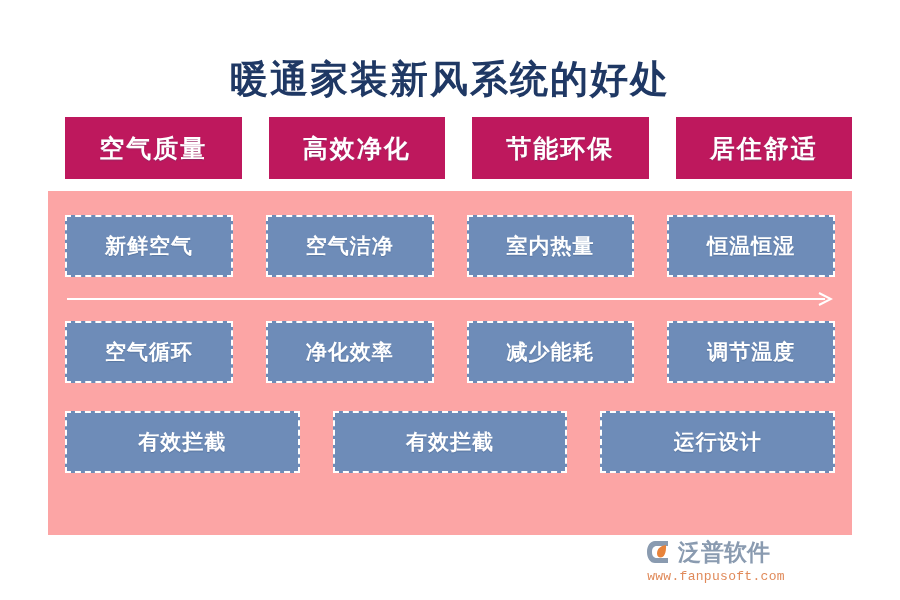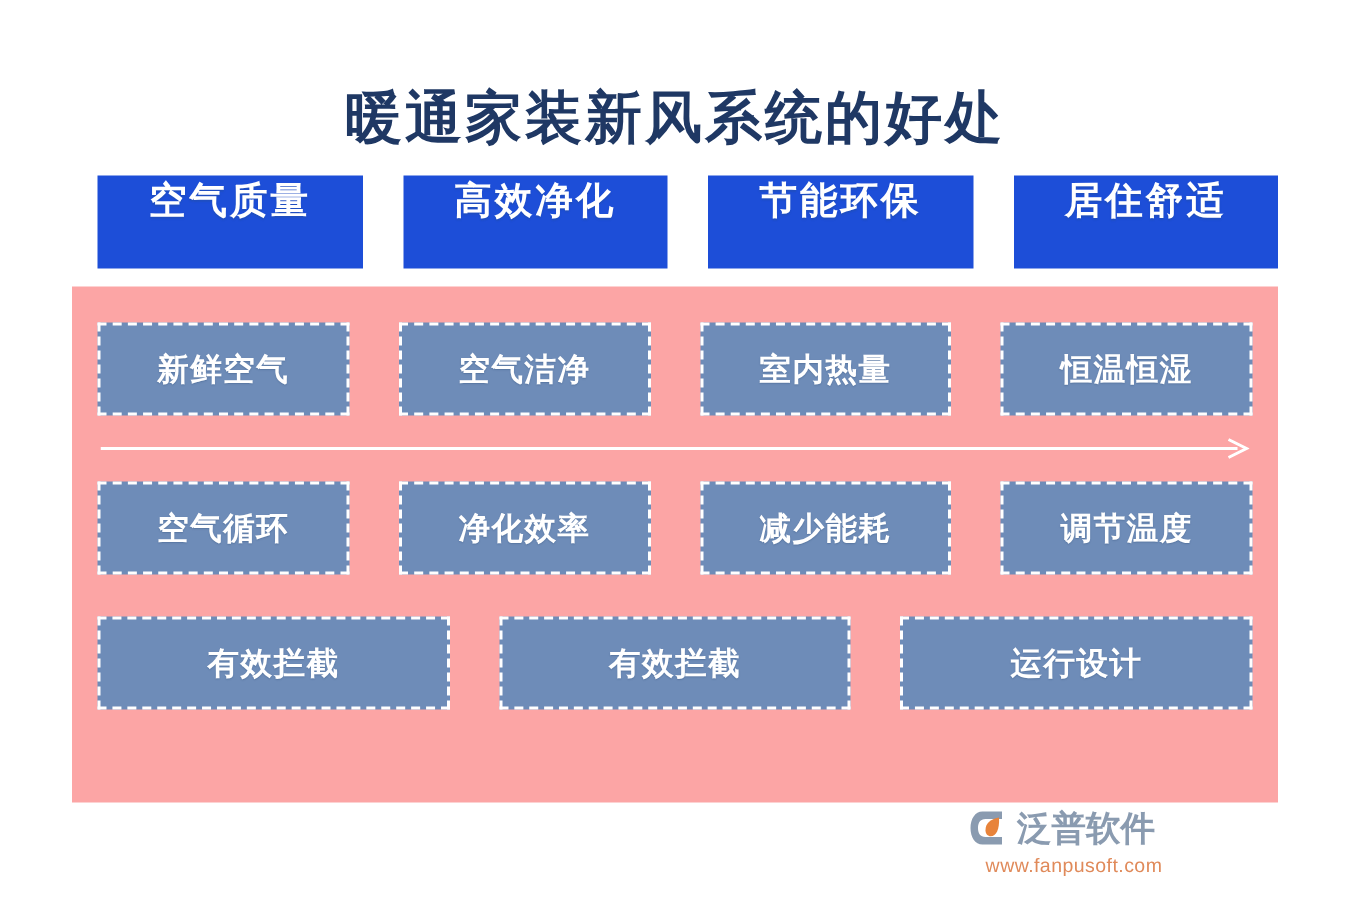--- a/index.html
+++ b/index.html
@@ -43,23 +43,23 @@
     position: absolute;
     left: 48px;
     top: 117px;
     width: 804px;
     height: 62px;
     display: flex;
     gap: 10px;
   }
   .header-tab {
     flex: 1 1 0;
-    background: #1d4ed8;
-    display: flex;
-    align-items: flex-start;
+    background: #be185d;
+    display: flex;
+    align-items: center;
     justify-content: center;
     color: #ffffff;
     font-size: 25px;
     font-weight: bold;
     letter-spacing: 2px;
     font-family: "Liberation Serif", "DejaVu Serif", serif;
     text-shadow: 0 1px 1px rgba(40,80,120,0.25);
     margin-left: 17px;
   }
 
@@ -126,21 +126,21 @@
     color: #8a9bb0;
     letter-spacing: 0px;
     font-family: Liberation Sans, sans-serif;
     margin-left: 2px;
     line-height: 28px;
   }
   .logo-url {
     font-size: 13px;
     color: #e08a5a;
     letter-spacing: 0.3px;
-    font-family: Liberation Sans, sans-serif;
+    font-family: Liberation Mono, monospace;
     text-align: center;
     line-height: 16px;
     margin-top: 1px;
   }
 </style>
 </head>
 <body>
 
 <div id="infographic">
 

